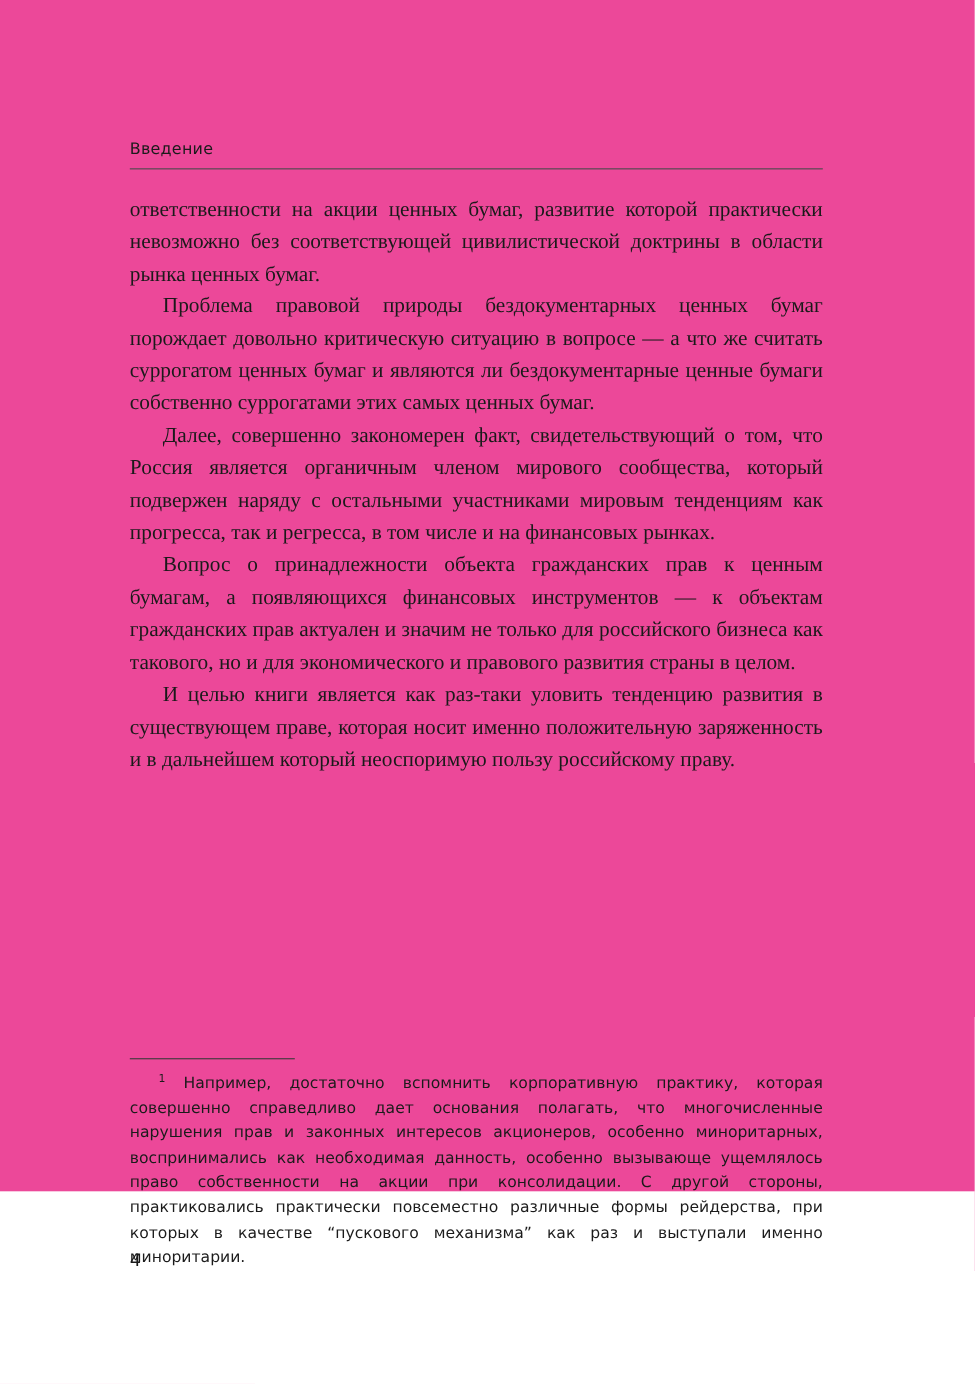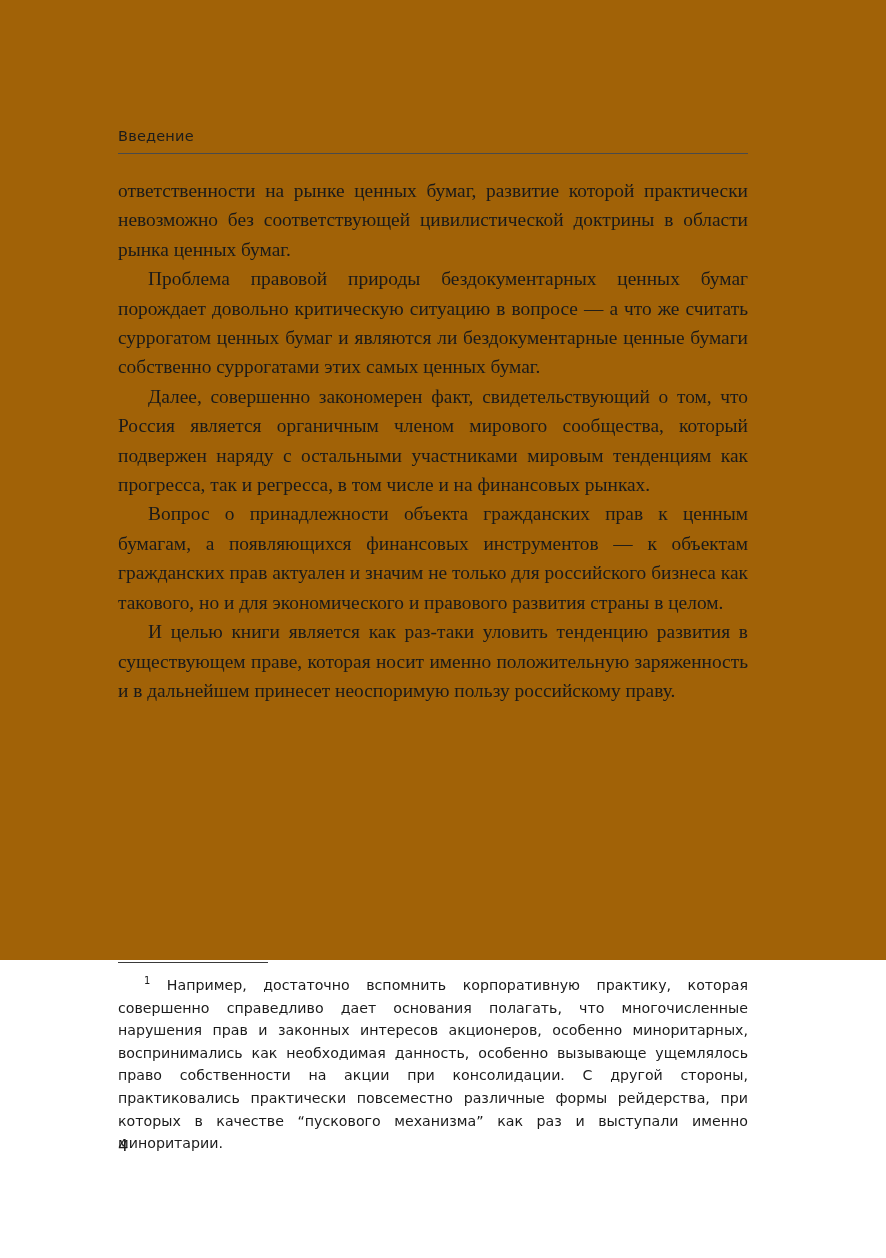--- a/index.html
+++ b/index.html
@@ -13,22 +13,22 @@
     position: relative;
     overflow: hidden;
     font-family: "Liberation Serif", serif;
     color: #1a1a1a;
   }
   .page {
     position: absolute;
     left: 0;
     top: 0;
     width: 886px;
-    height: 960px;
-    background: #a16207;
+    height: 1083px;
+    background: #ec4899;
   }
   .content {
     position: absolute;
     left: 118px;
     top: 128px;
     width: 630px;
   }
   .running-head {
     font-family: "DejaVu Sans", sans-serif;
     font-size: 14.5px;
@@ -101,25 +101,25 @@
 <body>
 
 <div class="page">
 
   <div class="content">
 
     <div class="running-head">Введение</div>
     <hr class="head-rule">
 
     <div class="body-text">
-      <p class="first">ответственности на рынке ценных бумаг, развитие которой практически невозможно без соответствующей цивилистической доктрины в области рынка ценных бумаг.</p>
+      <p class="first">ответственности на акции ценных бумаг, развитие которой практически невозможно без соответствующей цивилистической доктрины в области рынка ценных бумаг.</p>
       <p>Проблема правовой природы бездокументарных ценных бумаг порождает довольно критическую ситуацию в вопросе — а что же считать суррогатом ценных бумаг и являются ли бездокументарные ценные бумаги собственно суррогатами этих самых ценных бумаг.</p>
       <p>Далее, совершенно закономерен факт, свидетельствующий о том, что Россия является органичным членом мирового сообщества, который подвержен наряду с остальными участниками мировым тенденциям как прогресса, так и регресса, в том числе и на финансовых рынках.</p>
       <p>Вопрос о принадлежности объекта гражданских прав к ценным бумагам, а появляющихся финансовых инструментов — к объектам гражданских прав актуален и значим не только для российского бизнеса как такового, но и для экономического и правового развития страны в целом.</p>
-      <p>И целью книги является как раз-таки уловить тенденцию развития в существующем праве, которая носит именно положительную заряженность и в дальнейшем принесет неоспоримую пользу российскому праву.</p>
+      <p>И целью книги является как раз-таки уловить тенденцию развития в существующем праве, которая носит именно положительную заряженность и в дальнейшем который неоспоримую пользу российскому праву.</p>
     </div>
   </div>
 
   <div class="footnote-block">
     <hr class="footnote-rule">
     <div class="footnote-text"><sup>1</sup>&nbsp;<span>Например, достаточно вспомнить корпоративную практику, которая совершенно справедливо дает основания полагать, что многочисленные нарушения прав и законных интересов акционеров, особенно миноритарных, воспринимались как необходимая данность, особенно вызывающе ущемлялось право собственности на акции при консолидации. С другой стороны, практиковались практически повсеместно различные формы рейдерства, при которых в качестве “пускового механизма” как раз и выступали именно миноритарии.</span></div>
   </div>
 
   <div class="page-number">4</div>
 

